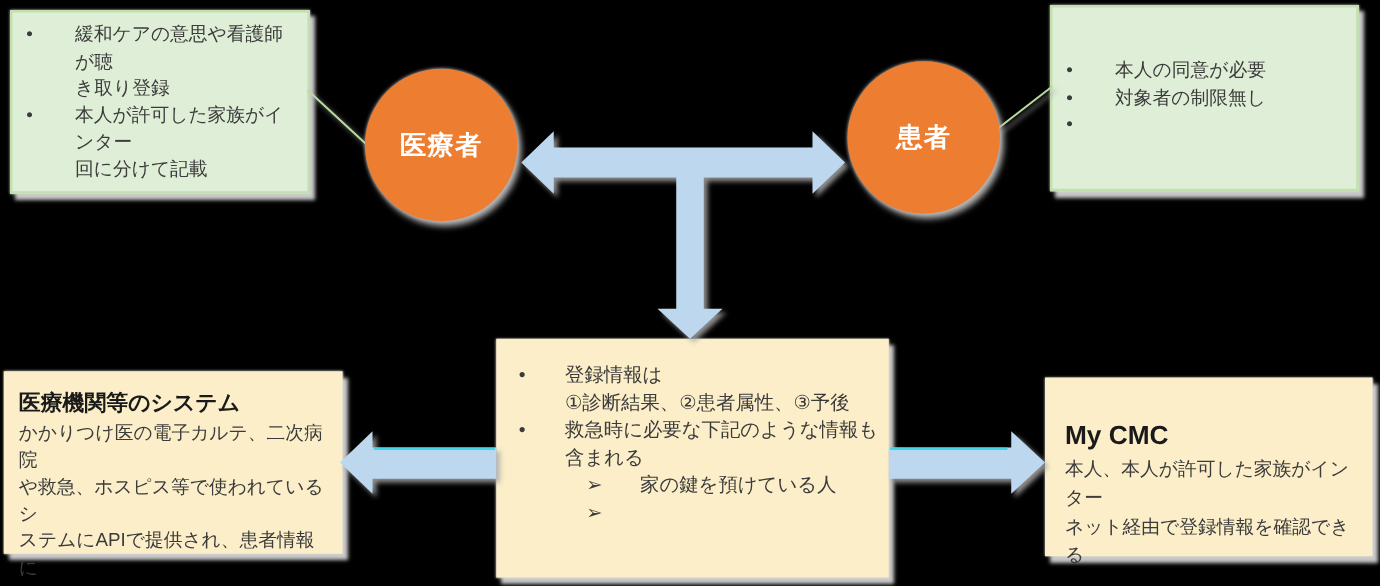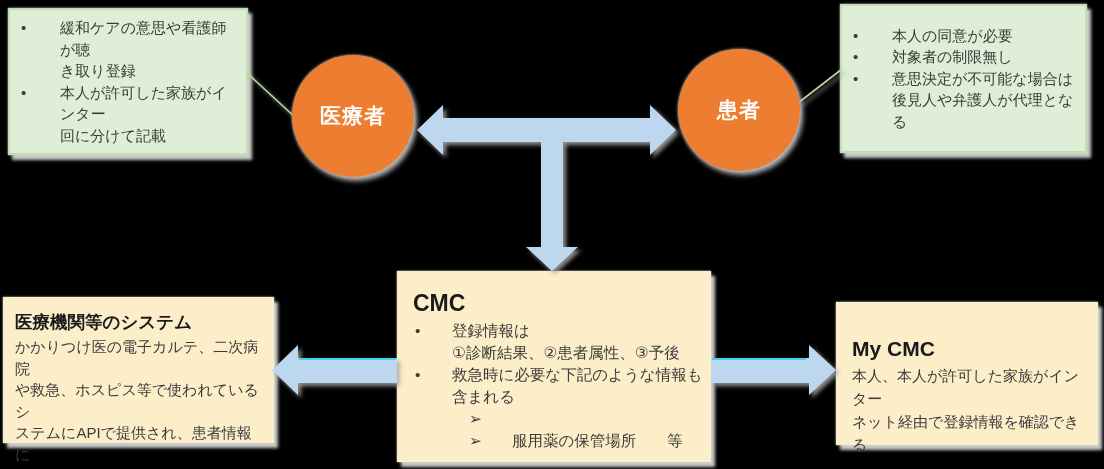--- a/index.html
+++ b/index.html
@@ -87,50 +87,47 @@
     <div class="note-item">
       <span class="bullet">•</span>
       <span class="txt">本人の同意が必要</span>
     </div>
     <div class="note-item">
       <span class="bullet">•</span>
       <span class="txt">対象者の制限無し</span>
     </div>
     <div class="note-item">
       <span class="bullet">•</span>
-      <span class="txt">意思決定が不可能な場合は
-後見人や弁護人が代理となる</span>
     </div>
   </div>
 
   <div class="circle circle-patient">
     <span>患者</span>
   </div>
   <div class="circle circle-medical">
     <span>医療者</span>
   </div>
 
   <div class="box cmc-box">
-    <div class="cmc-title">CMC</div>
     <div class="cmc-item">
       <span class="bullet">•</span>
       <span class="txt">登録情報は
 ①診断結果、②患者属性、③予後</span>
     </div>
     <div class="cmc-item">
       <span class="bullet">•</span>
       <span class="txt">救急時に必要な下記のような情報も
 含まれる</span>
     </div>
     <div class="sub-item">
       <span class="sub-glyph">➢</span>
+      <span class="txt">家の鍵を預けている人</span>
     </div>
     <div class="sub-item">
       <span class="sub-glyph">➢</span>
-      <span class="txt">服用薬の保管場所　　等</span>
     </div>
   </div>
 
   <div class="box left-box">
     <div class="box-title">医療機関等のシステム</div>
     <div class="body-text">かかりつけ医の電子カルテ、二次病院
 や救急、ホスピス等で使われているシ
 ステムにAPIで提供され、患者情報に
 アクセス</div>
   </div>

